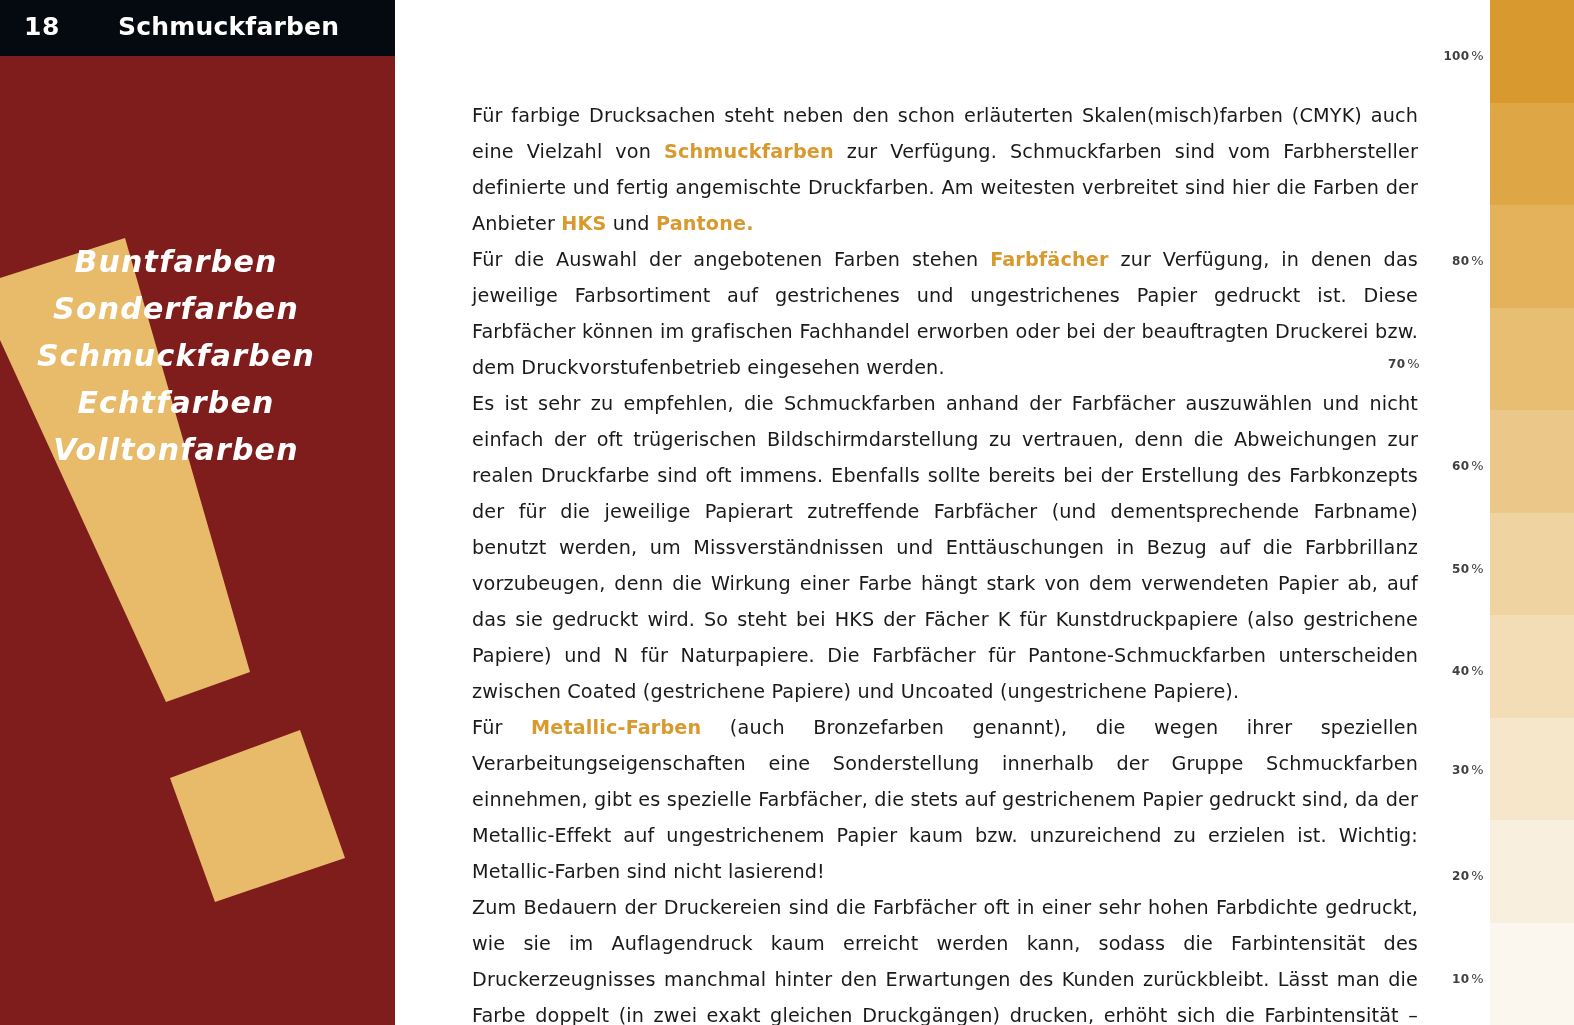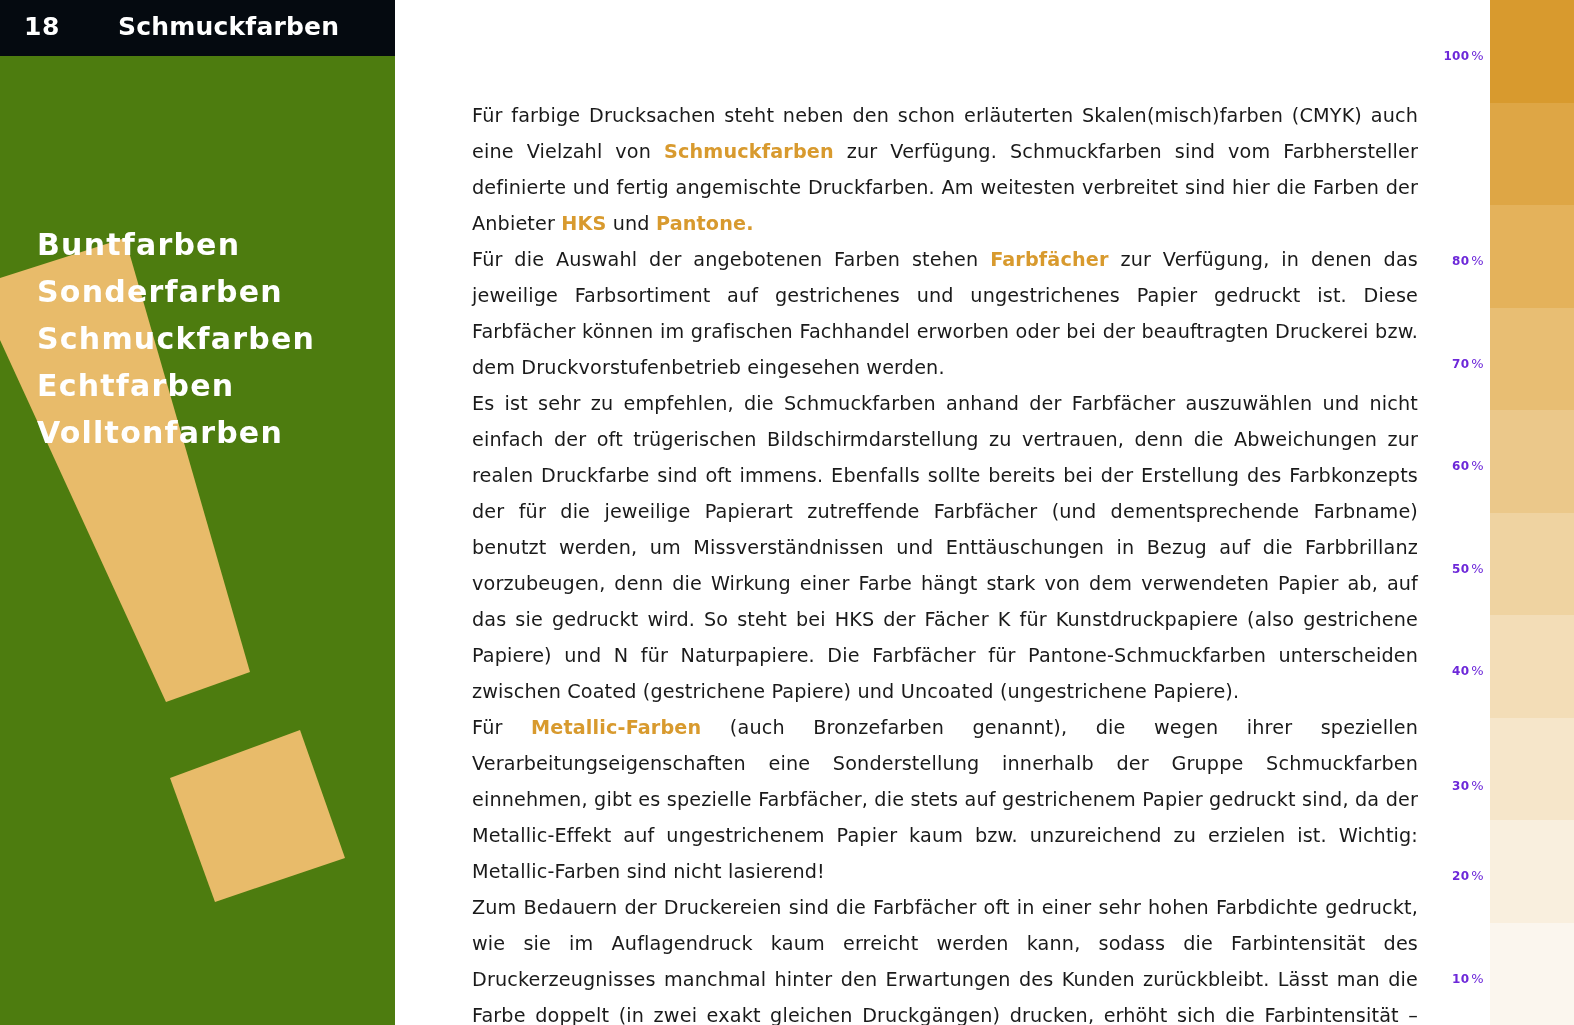--- a/index.html
+++ b/index.html
@@ -16,21 +16,21 @@
       height: 1025px;
       background: #ffffff;
     }
 
     
     .left-panel {
       position: absolute;
       left: 0; top: 0;
       width: 395px;
       height: 1025px;
-      background: #4d7c0f;
+      background: #7f1d1d;
       overflow: hidden;
     }
     .header-bar {
       position: absolute;
       left: 0; top: 0;
       width: 395px;
       height: 56px;
       background: #050a10;
       z-index: 3;
     }
@@ -53,23 +53,24 @@
       letter-spacing: 0.2px;
     }
     .excl-shape {
       position: absolute;
       z-index: 1;
     }
 
     .synonyms {
       position: absolute;
       right: 80px;
-      top: 221px;
-      text-align: left;
+      top: 238px;
+      text-align: center;
       z-index: 2;
+      font-style: italic;
     }
     .synonym {
       display: block;
       color: #ffffff;
       font-weight: bold;
       font-size: 30px;
       line-height: 47px;
       letter-spacing: 1.2px;
       font-family: "DejaVu Sans", sans-serif;
     }
@@ -124,21 +125,21 @@
     .tint-swatch {
       position: absolute;
       left: 0;
       width: 84px;
     }
     .tint-label {
       position: absolute;
       right: 90px;
       width: 60px;
       text-align: right;
-      color: #6d28d9;
+      color: #404040;
       font-weight: bold;
       font-size: 12px;
       letter-spacing: 0.3px;
     }
     .tint-label .pct {
       font-weight: normal;
       font-size: 13px;
       margin-left: 2px;
     }
   </style>
@@ -176,25 +177,25 @@
       <p><span>Für die Auswahl der angebotenen Farben stehen </span><span class="hl">Farbfächer</span><span> zur Verfügung, in denen das jeweilige Farbsortiment auf gestrichenes und ungestrichenes Papier gedruckt ist. Diese Farbfächer können im grafischen Fachhandel erworben oder bei der beauftragten Druckerei bzw. dem Druckvorstufenbe­trieb eingesehen werden.</span></p>
       <p><span>Es ist sehr zu empfehlen, die Schmuckfarben anhand der Farbfächer auszuwählen und nicht einfach der oft trügerischen Bildschirmdarstellung zu vertrauen, denn die Abweichungen zur realen Druck­farbe sind oft immens. Ebenfalls sollte bereits bei der Erstellung des Farbkonzepts der für die jewei­lige Papierart zutreffende Farbfächer (und dementsprechende Farbname) benutzt werden, um Miss­verständnissen und Enttäuschungen in Bezug auf die Farbbrillanz vorzubeugen, denn die Wirkung einer Farbe hängt stark von dem verwendeten Papier ab, auf das sie gedruckt wird. So steht bei HKS der Fächer K für Kunstdruckpapiere (also gestrichene Papiere) und N für Naturpapiere. Die Farbfächer für Pantone-Schmuckfarben unterscheiden zwischen Coated (gestrichene Papiere) und Uncoated (ungestrichene Papiere).</span></p>
       <p><span>Für </span><span class="hl">Metallic-Farben</span><span> (auch Bronzefarben genannt), die wegen ihrer speziellen Verarbeitungseigen­schaften eine Sonderstellung innerhalb der Gruppe Schmuckfarben einnehmen, gibt es spezielle Farbfächer, die stets auf gestrichenem Papier gedruckt sind, da der Metallic-Effekt auf ungestriche­nem Papier kaum bzw. unzureichend zu erzielen ist. Wichtig: Metallic-Farben sind nicht lasierend!</span></p>
       <p><span>Zum Bedauern der Druckereien sind die Farbfächer oft in einer sehr hohen Farbdichte gedruckt, wie sie im Auflagendruck kaum erreicht werden kann, sodass die Farbintensität des Druckerzeugnisses manchmal hinter den Erwartungen des Kunden zurückbleibt. Lässt man die Farbe doppelt (in zwei exakt gleichen Druckgängen) drucken, erhöht sich die Farbintensität – allerdings läuft man Gefahr, in der Druckerei mindestens für überkandidelt gehalten zu werden.</span></p>
     </div>
 
   <div id="tint-labels">
       <div class="tint-label" style="position: absolute; left: 1424px; top: 48px;"><span>100</span><span class="pct">%</span></div>
       <div class="tint-label" style="position: absolute; left: 1476px; top: 150.5px;"><span>90</span><span class="pct">%</span></div>
       <div class="tint-label" style="position: absolute; left: 1424px; top: 253px;"><span>80</span><span class="pct">%</span></div>
-      <div class="tint-label" style="position: absolute; left: 1424px; top: 355.5px;"><span>70</span><span class="pct">%</span></div>
+      <div class="tint-label" style="position: absolute; left: 1360px; top: 355.5px;"><span>70</span><span class="pct">%</span></div>
       <div class="tint-label" style="position: absolute; left: 1424px; top: 458px;"><span>60</span><span class="pct">%</span></div>
       <div class="tint-label" style="position: absolute; left: 1424px; top: 560.5px;"><span>50</span><span class="pct">%</span></div>
       <div class="tint-label" style="position: absolute; left: 1424px; top: 663px;"><span>40</span><span class="pct">%</span></div>
-      <div class="tint-label" style="position: absolute; left: 1424px; top: 778px;"><span>30</span><span class="pct">%</span></div>
+      <div class="tint-label" style="position: absolute; left: 1424px; top: 762px;"><span>30</span><span class="pct">%</span></div>
       <div class="tint-label" style="position: absolute; left: 1424px; top: 868px; text-align: right;"><span>20</span><span class="pct">%</span></div>
       <div class="tint-label" style="position: absolute; left: 1424px; top: 970.5px;"><span>10</span><span class="pct">%</span></div>
     </div>
   <div class="tint-scale" id="tint-scale">
       <div class="tint-swatch" style="top: 0px; height: 103.5px; background: rgb(216, 154, 46);"></div>
       <div class="tint-swatch" style="top: 102.5px; height: 103.5px; background: rgb(222, 166, 69);"></div>
       <div class="tint-swatch" style="top: 205px; height: 103.5px; background: rgb(228, 178, 91);"></div>
       <div class="tint-swatch" style="top: 307.5px; height: 103.5px; background: rgb(232, 190, 115);"></div>
       <div class="tint-swatch" style="top: 410px; height: 103.5px; background: rgb(235, 200, 138);"></div>
       <div class="tint-swatch" style="top: 512.5px; height: 103.5px; background: rgb(239, 211, 161);"></div>

